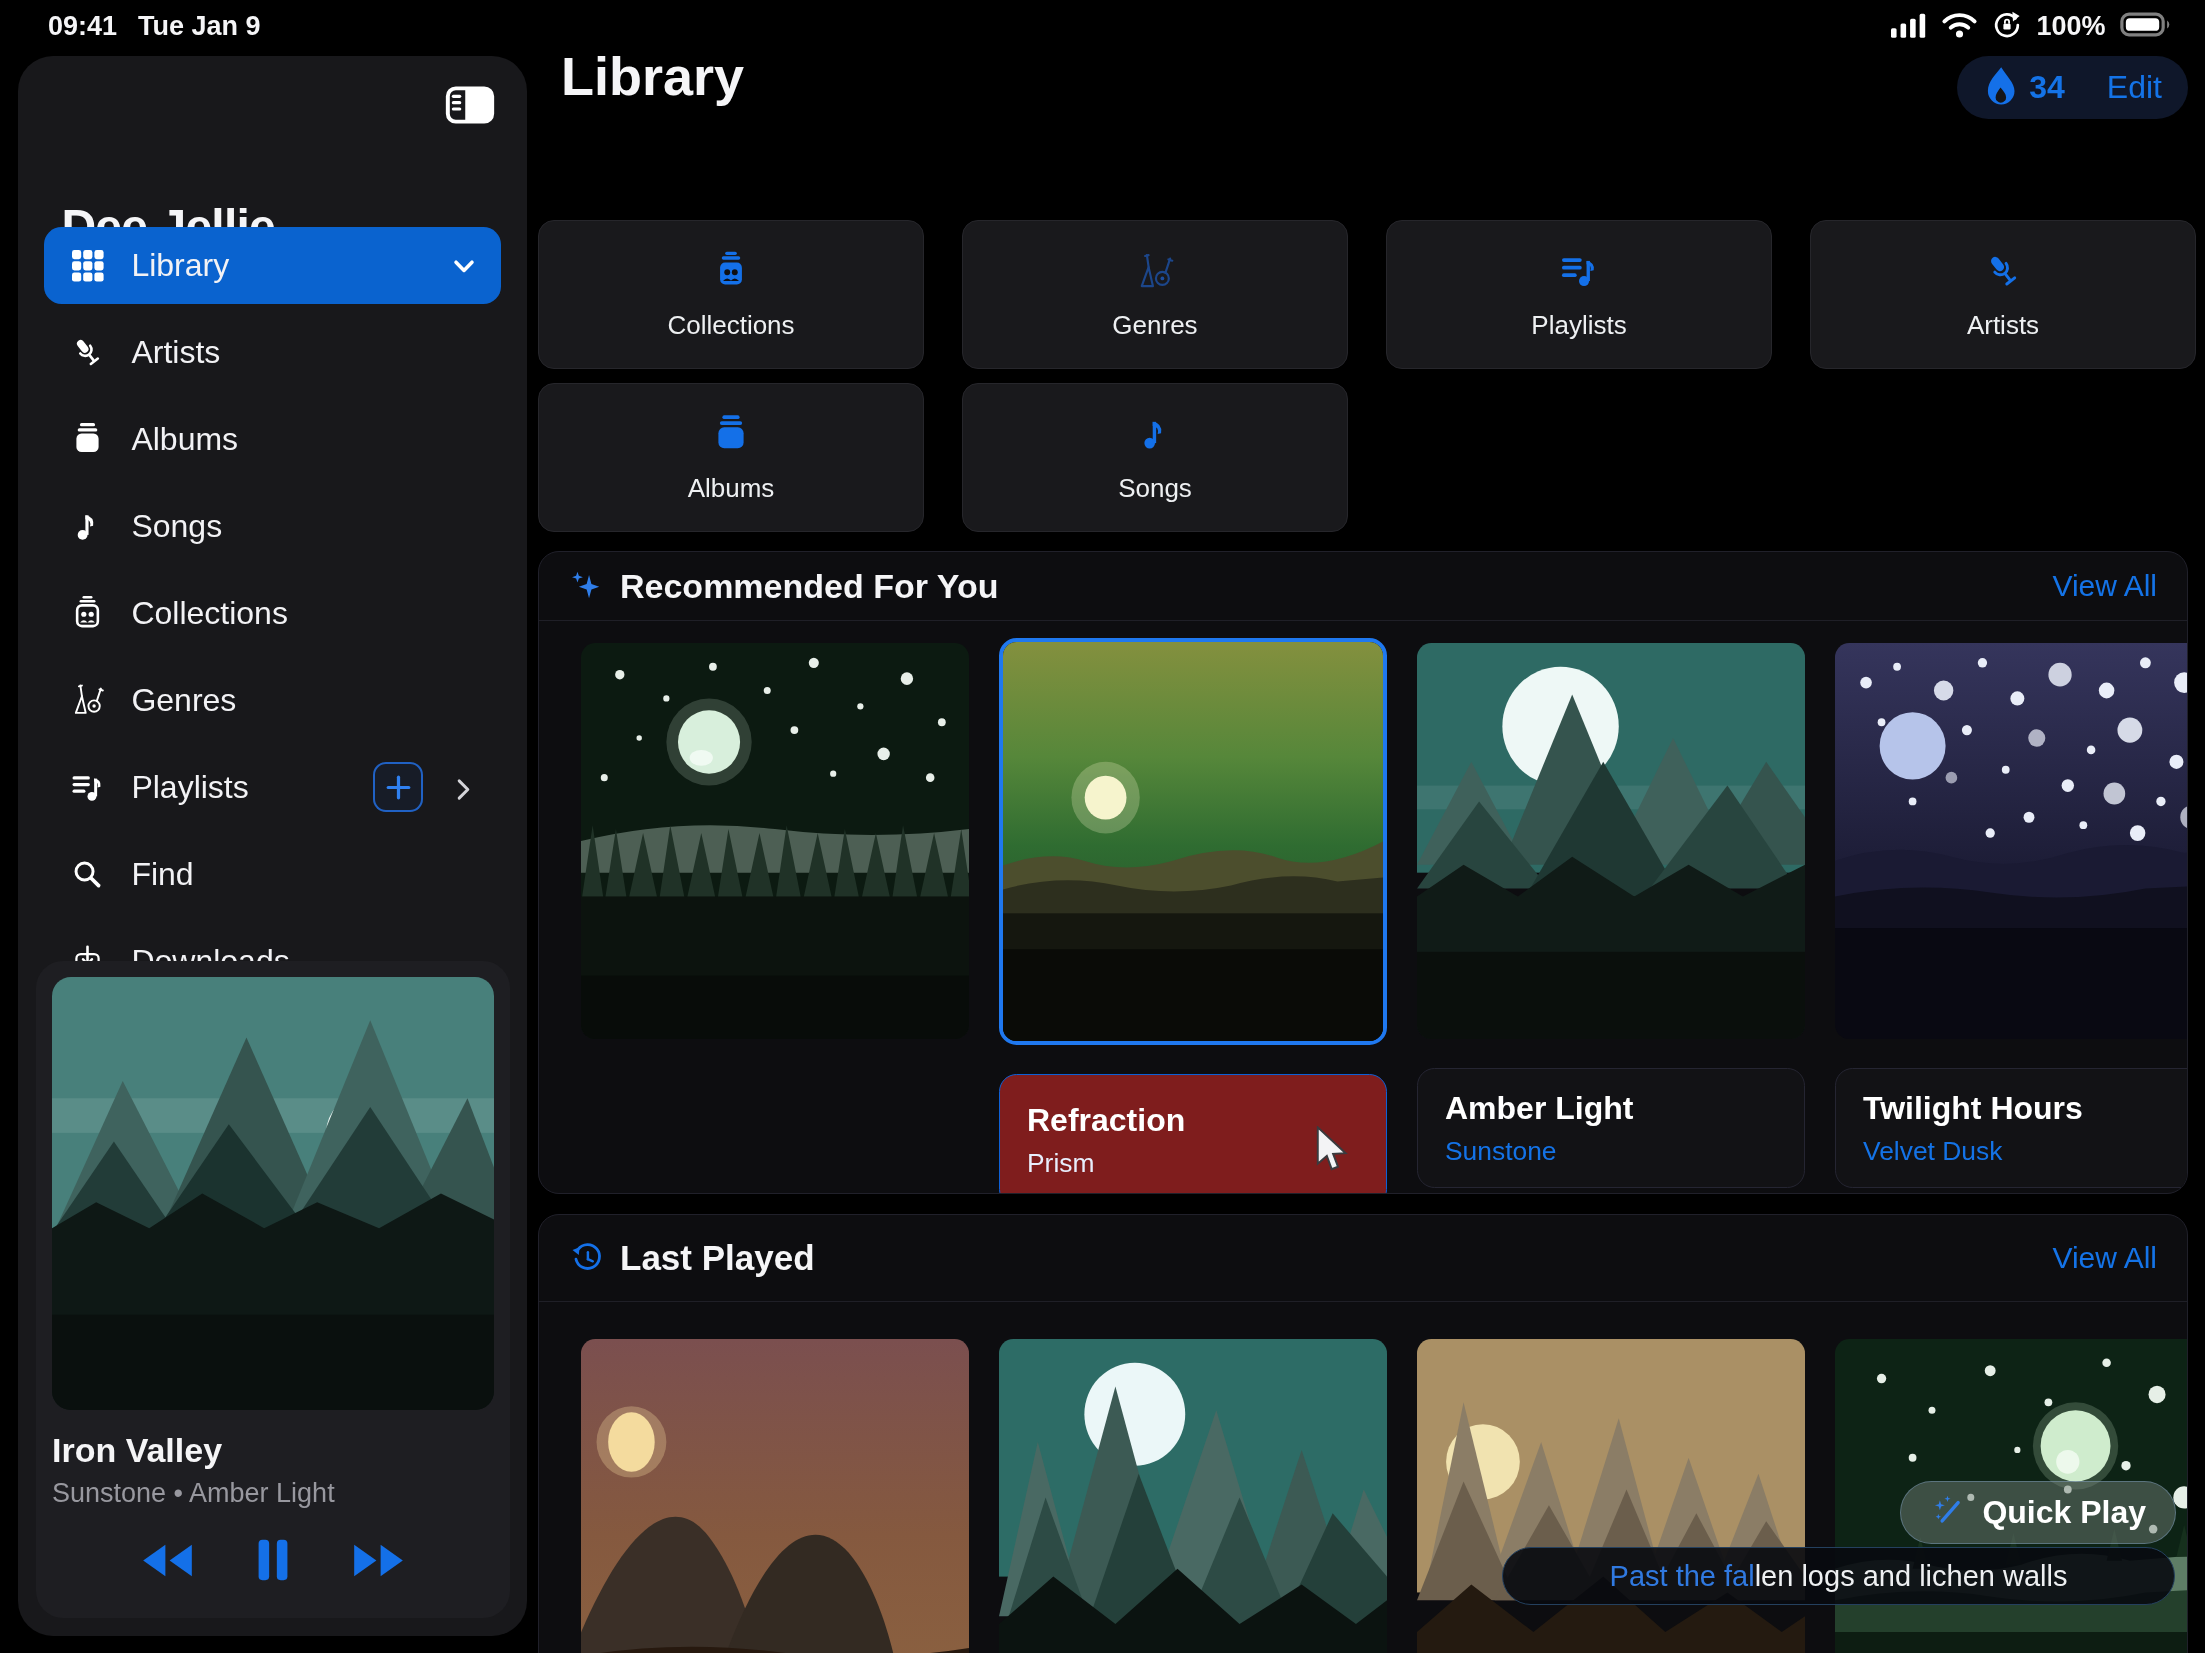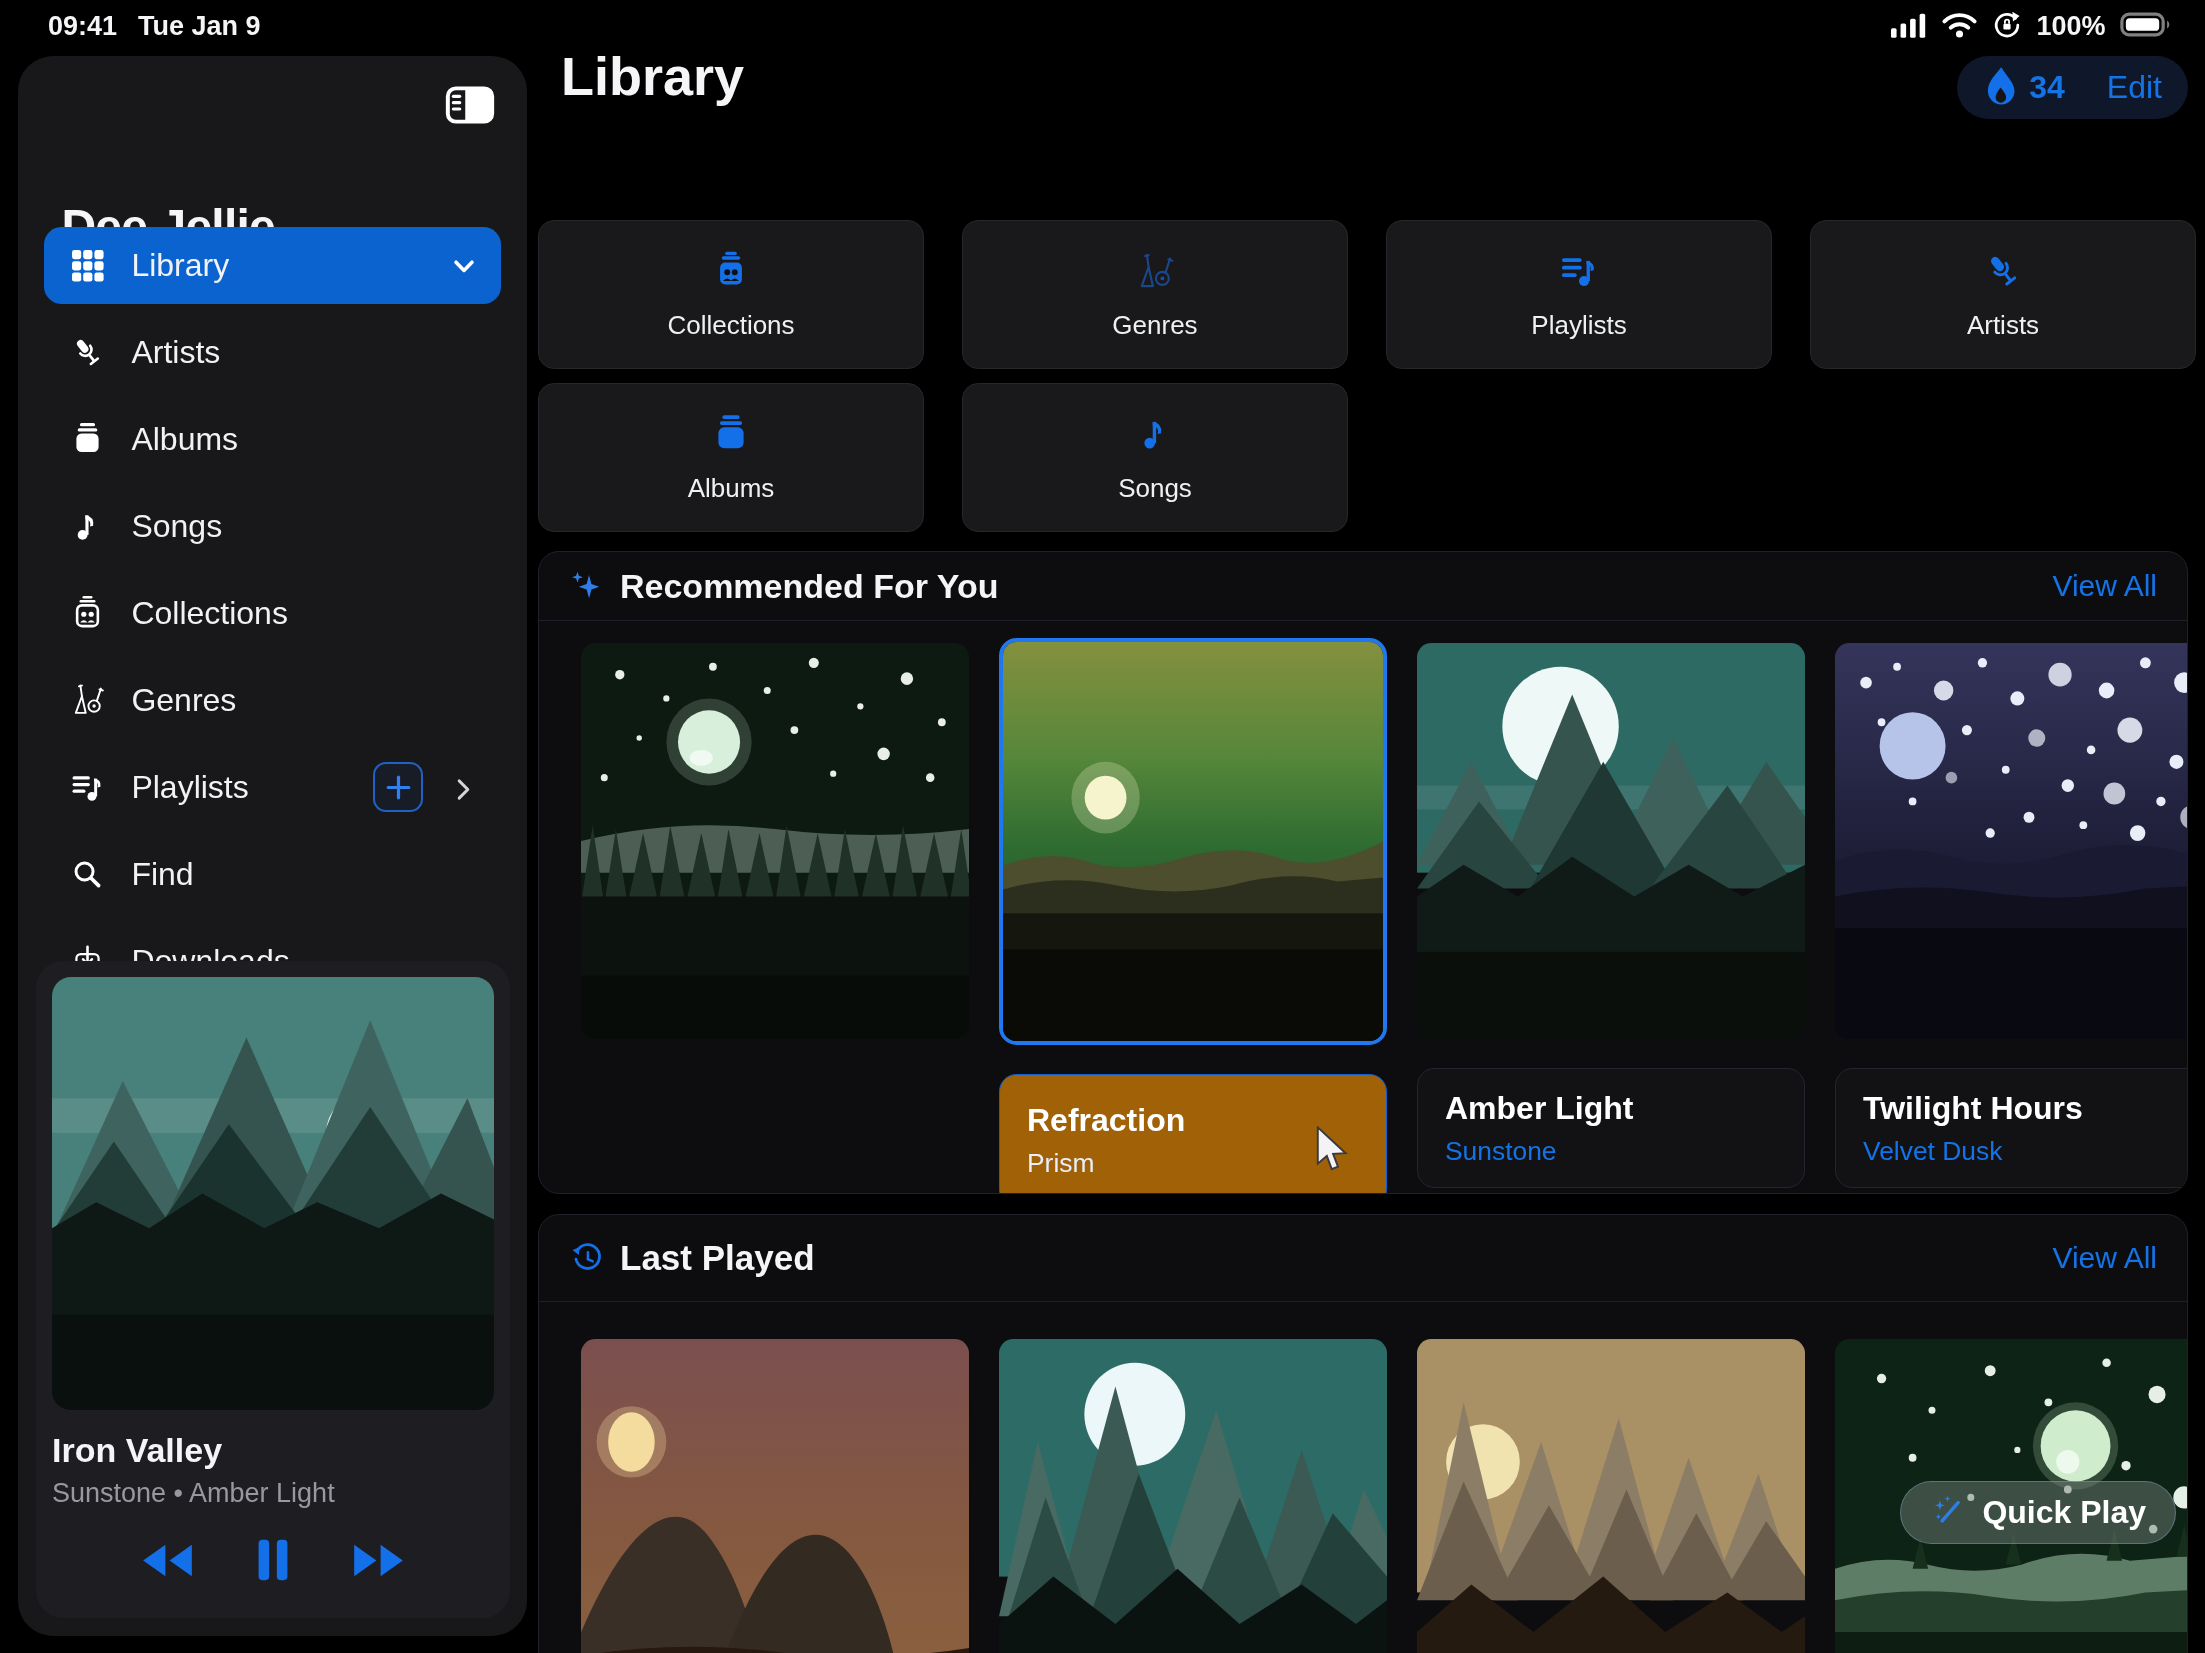--- a/index.html
+++ b/index.html
@@ -70,21 +70,21 @@
   #section-recommended .cards { margin-top:22.4px; }
   #section-last-played .cards { margin-top:37px; }
   .card { width:388px; flex:0 0 388px; cursor:pointer; }
   .card-art { width:388px; height:396px; border-radius:14.4px; overflow:hidden; }
   .card-art svg { display:block; width:100%; height:100%; }
   .card.selected .card-art { height:407px; margin-top:-5.6px; border:4.8px solid #1f78ef; border-radius:17.6px; }
   .card-label { margin-top:29px; height:120px; border-radius:17.6px; background:#121215; border:1.6px solid #252532;
                 padding:0 27px; display:flex; flex-direction:column; justify-content:center; gap:9.6px; }
   .card-title { font-size:32px; font-weight:700; color:#fff; white-space:nowrap; }
   .card-artist { font-size:26.4px; color:#1473e7; white-space:nowrap; }
-  .card.selected .card-label { height:133px; background:#a16207; border-color:#0d60d6; }
+  .card.selected .card-label { height:133px; background:#7f1d1d; border-color:#0d60d6; }
   .card.selected .card-artist { color:#e8eefc; }
 
   
   .quick-play { position:absolute; left:1900px; top:1481px; width:276px; height:63px; border-radius:32px;
                 background:rgba(116,128,122,.48); border:1.6px solid rgba(150,185,235,.35);
                 display:flex; align-items:center; justify-content:center; gap:14.4px; z-index:20; cursor:pointer; }
   .quick-play-label { font-size:32px; font-weight:700; color:#fff; }
   .lyrics-toast { position:absolute; left:1502px; top:1547px; width:673px; height:58px; border-radius:30px;
                   background:rgba(8,10,15,.9); border:1.6px solid #24405e; display:flex; align-items:center;
                   justify-content:center; font-size:29px; z-index:21; }
@@ -710,20 +710,24 @@
       <svg width="38" height="38" viewBox="0 0 100 100">
           <line x1="32" y1="76" x2="74" y2="28" stroke="#2f7de8" stroke-width="9" stroke-linecap="round"></line>
           <path d="M26,22 L29,32 39,35 29,38 26,48 23,38 13,35 23,32 Z" fill="#2f7de8"></path>
           <path d="M46,10 L48,16 54,18 48,20 46,26 44,20 38,18 44,16 Z" fill="#2f7de8"></path>
           <path d="M22,58 L24,63 29,65 24,67 22,72 20,67 15,65 20,63 Z" fill="#2f7de8"></path>
         </svg>
     </span>
     <span class="quick-play-label">Quick Play</span>
   </div>
 
+  <div class="lyrics-toast">
+    <span class="lyric-hl">Past the fal</span>
+      <span class="lyric-rest">len logs and lichen walls</span>
+  </div>
 
   <span class="cursor">
     <svg width="37" height="46" viewBox="0 0 26 33">
         <path d="M1,1 L1,27 L7.5,21.5 L11,31 L15.5,29.2 L12,20 L21,19.5 Z" fill="#f3f3f5" stroke="#3a3a3e" stroke-width="1.4"></path>
       </svg>
   </span>
 
 </div>
 
 

